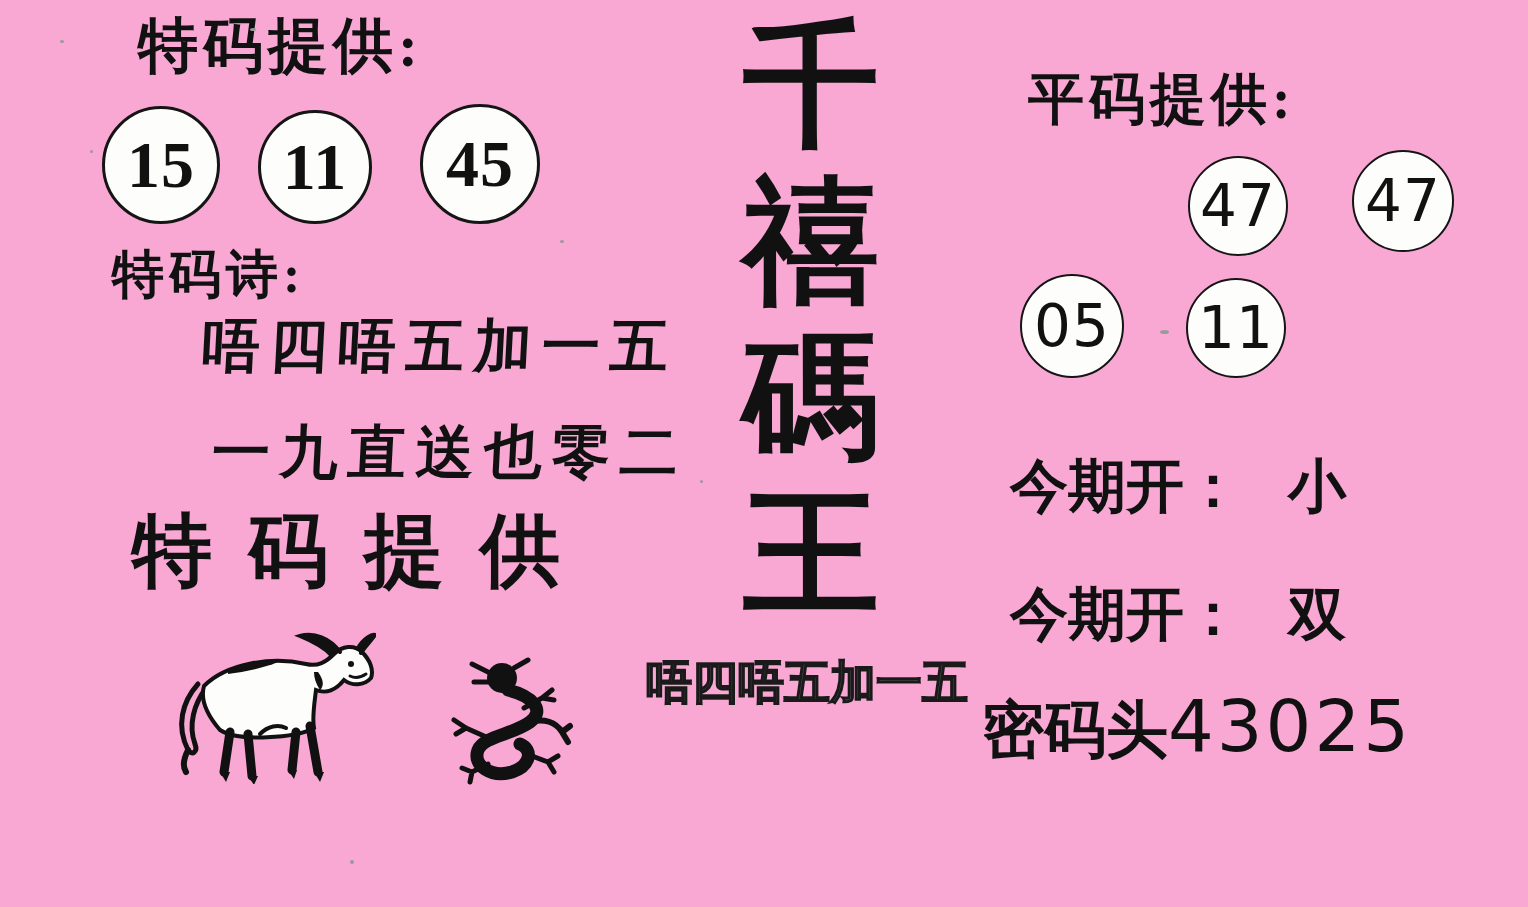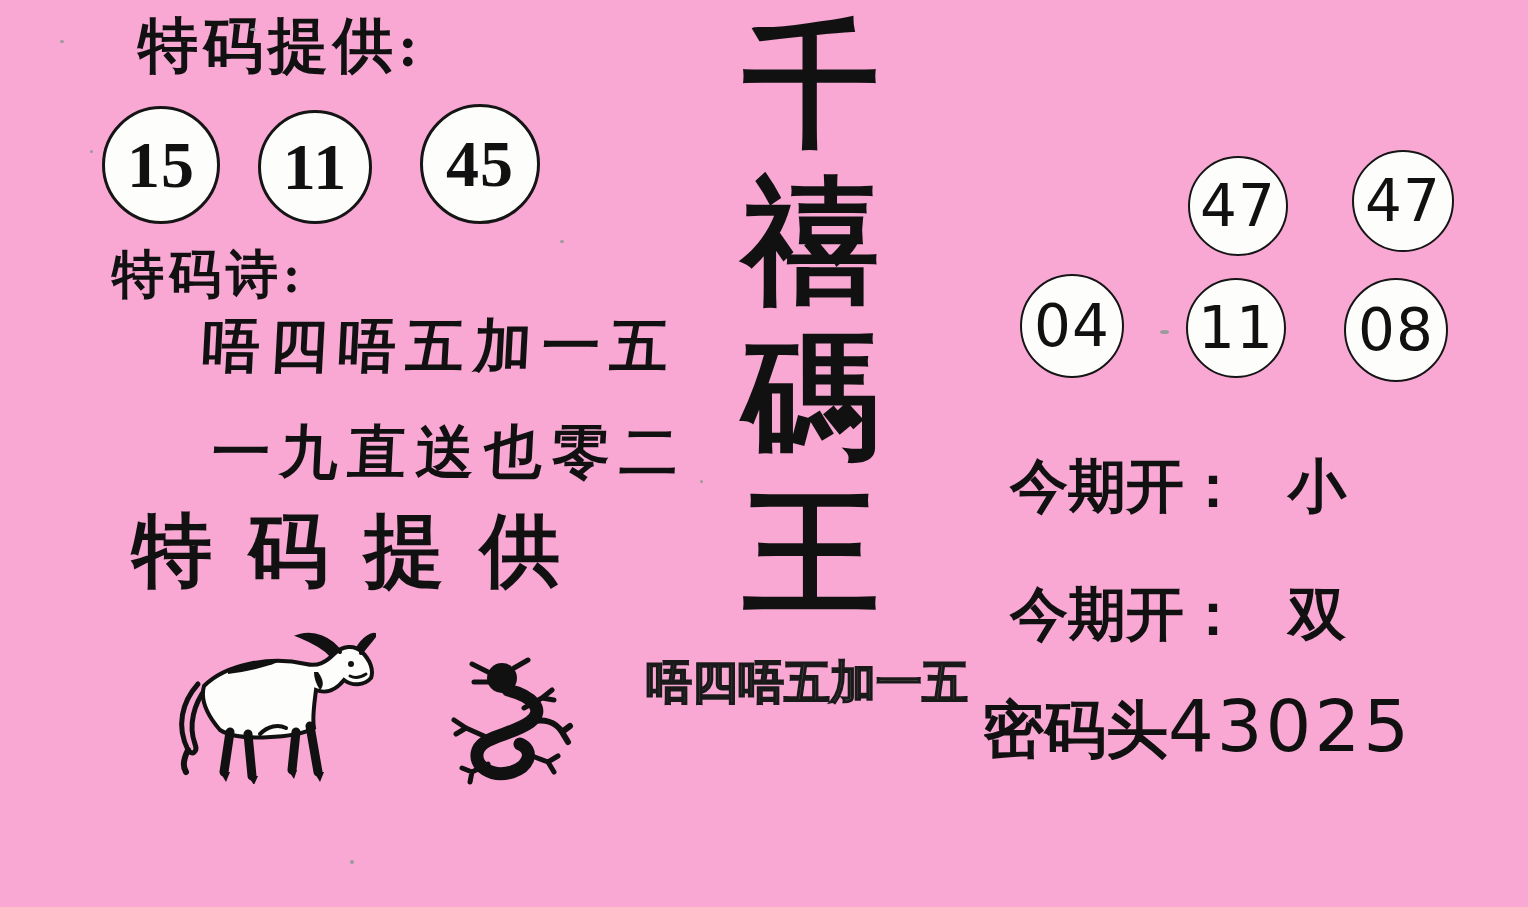--- a/index.html
+++ b/index.html
@@ -137,36 +137,34 @@
 
   <div class="abs masthead" style="left:722px;top:8px;">
     <div class="mchar">千</div>
     <div class="mchar">禧</div>
     <div class="mchar">碼</div>
     <div class="mchar">王</div>
   </div>
 
   <div class="abs issue-line" style="left:646px;top:652px;">唔四唔五加一五</div>
 
+  <div class="abs section-title" style="left:1028px;top:62px;font-size:56px;">平码提供:</div>
 
   <div class="num-circle sansnum" style="left:1188px;top:156px;width:96px;height:96px;border-width:2px;">
     <span class="num">47</span>
   </div>
   <div class="num-circle sansnum" style="left:1352px;top:150px;width:98px;height:98px;border-width:2px;">
     <span class="num">47</span>
   </div>
 
   <div class="num-circle sansnum" style="left:1020px;top:274px;width:100px;height:100px;border-width:2px;">
-    <span class="num">04</span>
+    <span class="num">05</span>
   </div>
   <div class="num-circle sansnum" style="left:1186px;top:278px;width:96px;height:96px;border-width:2px;">
     <span class="num">11</span>
-  </div>
-  <div class="num-circle sansnum" style="left:1344px;top:278px;width:100px;height:100px;border-width:2px;">
-    <span class="num">08</span>
   </div>
 
   <div class="abs open-line" style="left:1010px;top:448px;">
     <span>今期开：</span><span class="gap"></span><span>小</span>
   </div>
   <div class="abs open-line" style="left:1010px;top:576px;">
     <span>今期开：</span><span class="gap"></span><span>双</span>
   </div>
 
   <div class="abs password-line" style="left:982px;top:684px;text-align:center;">

